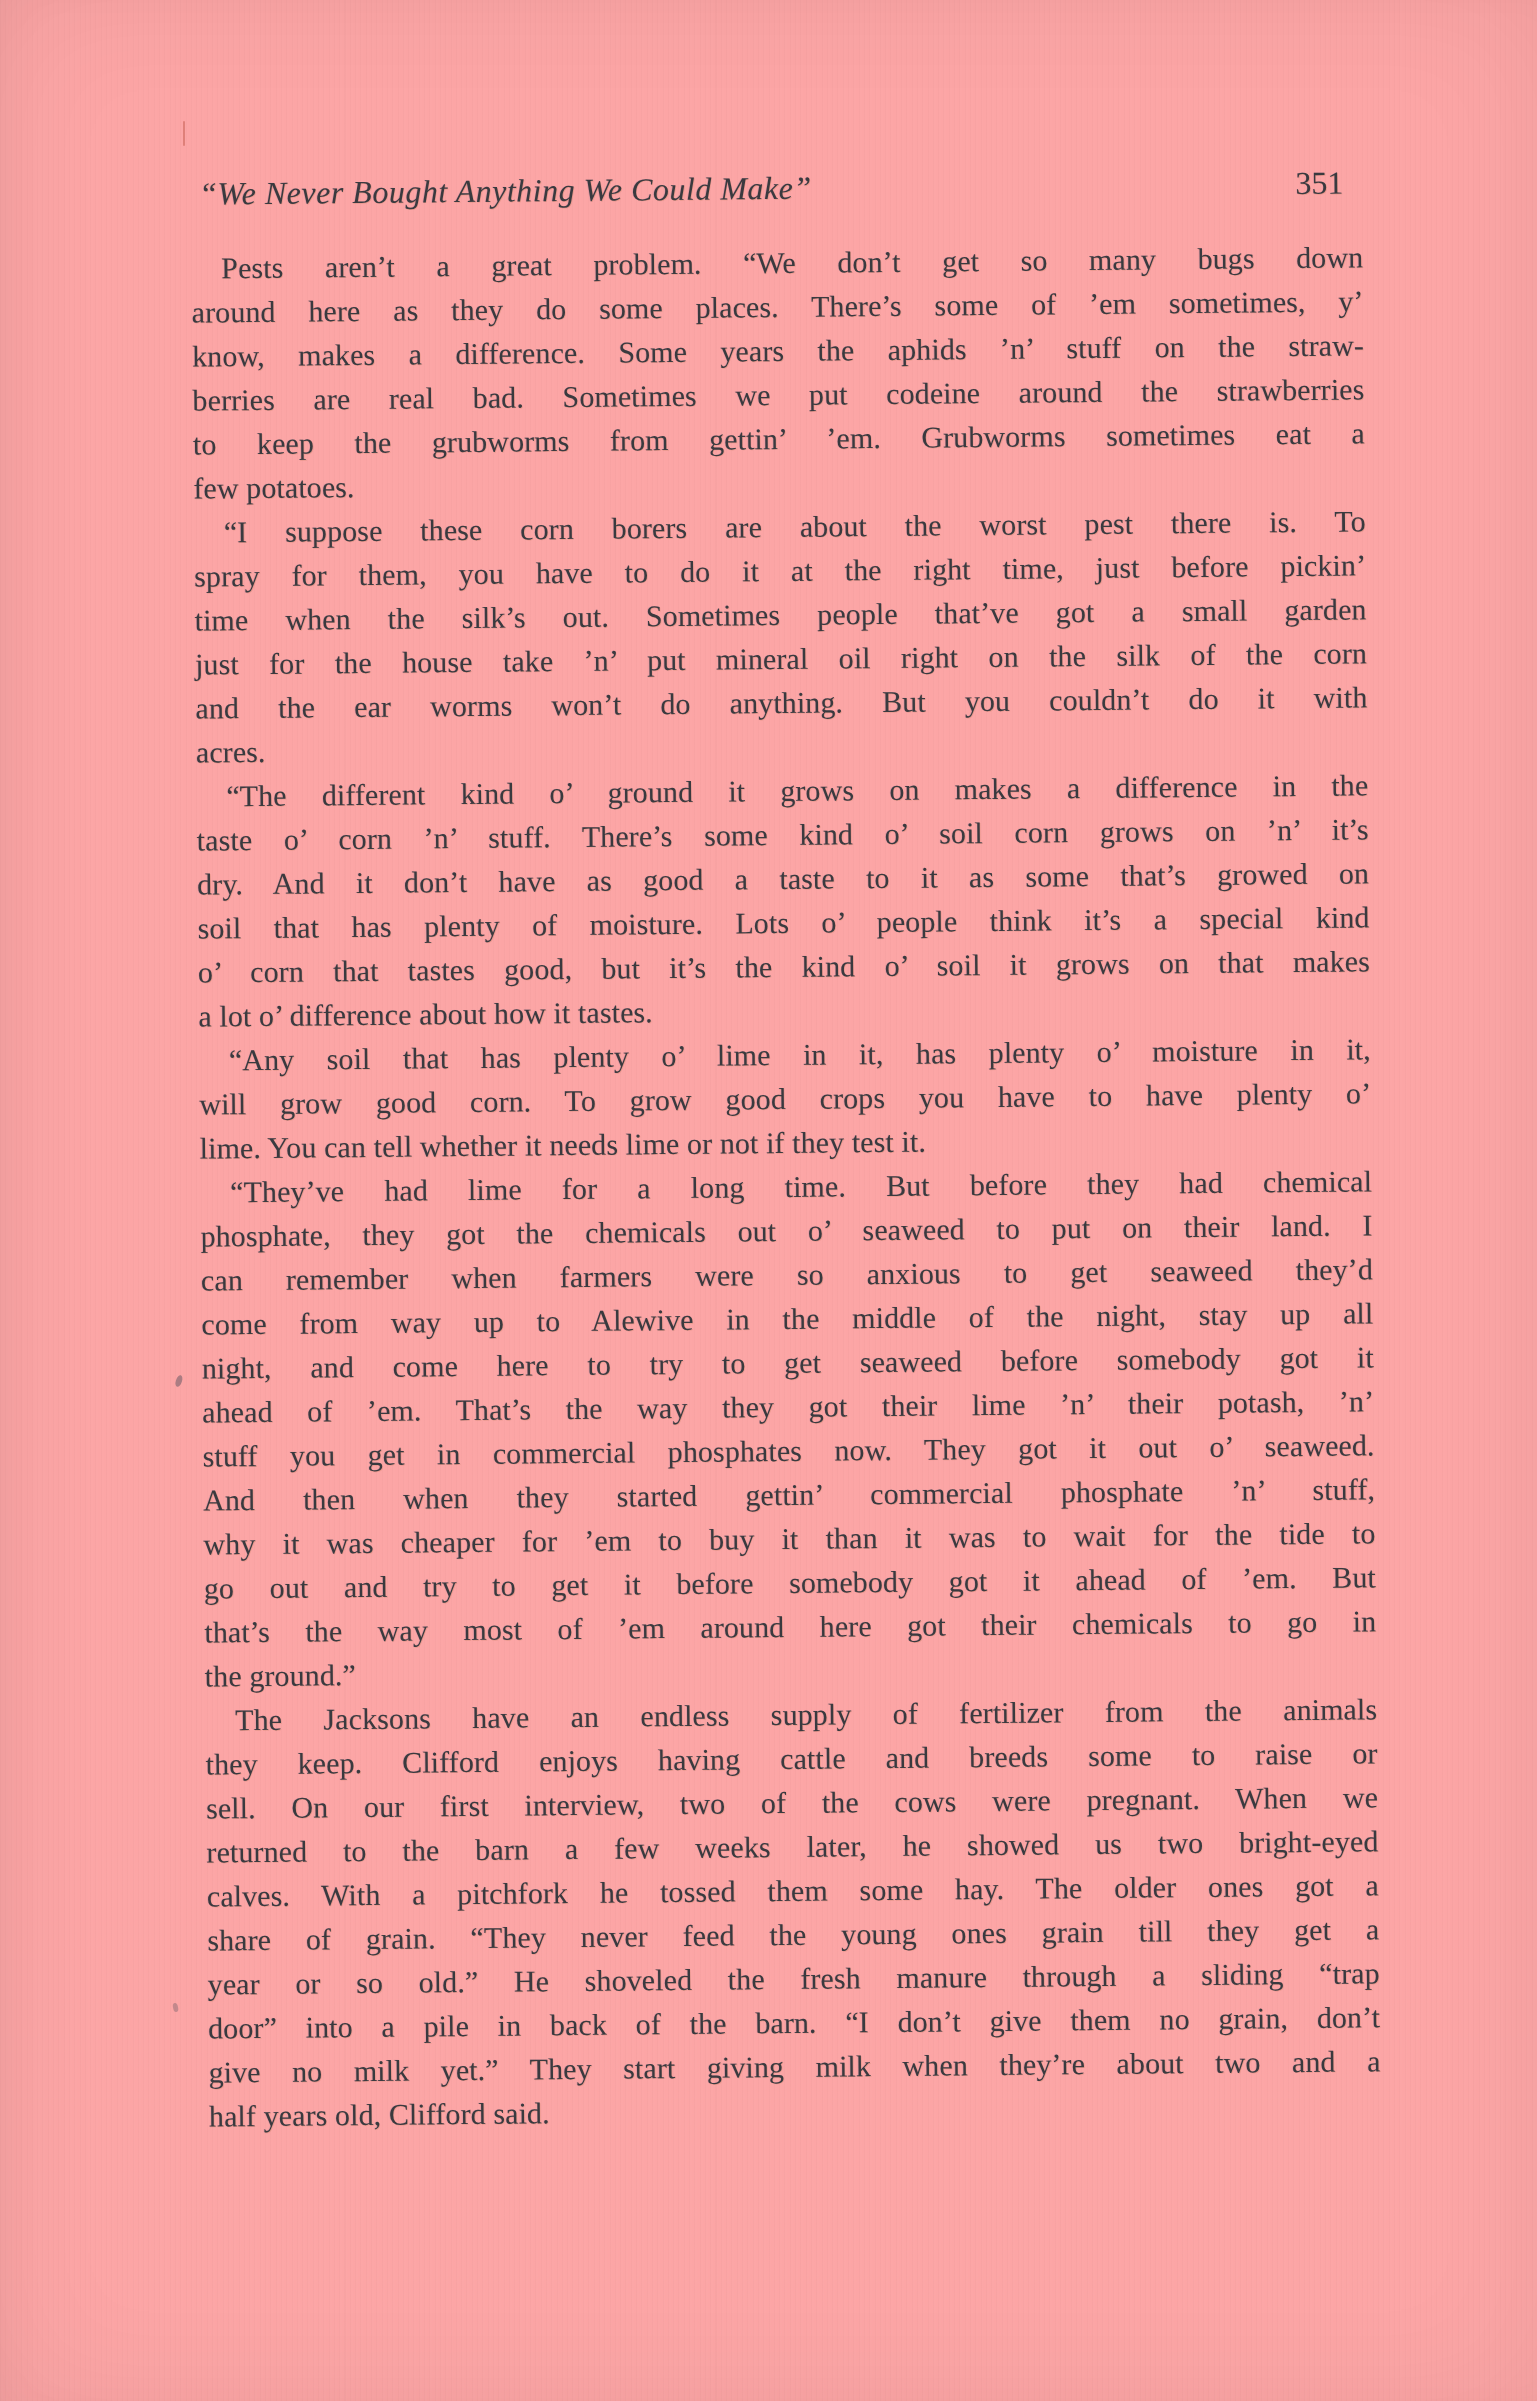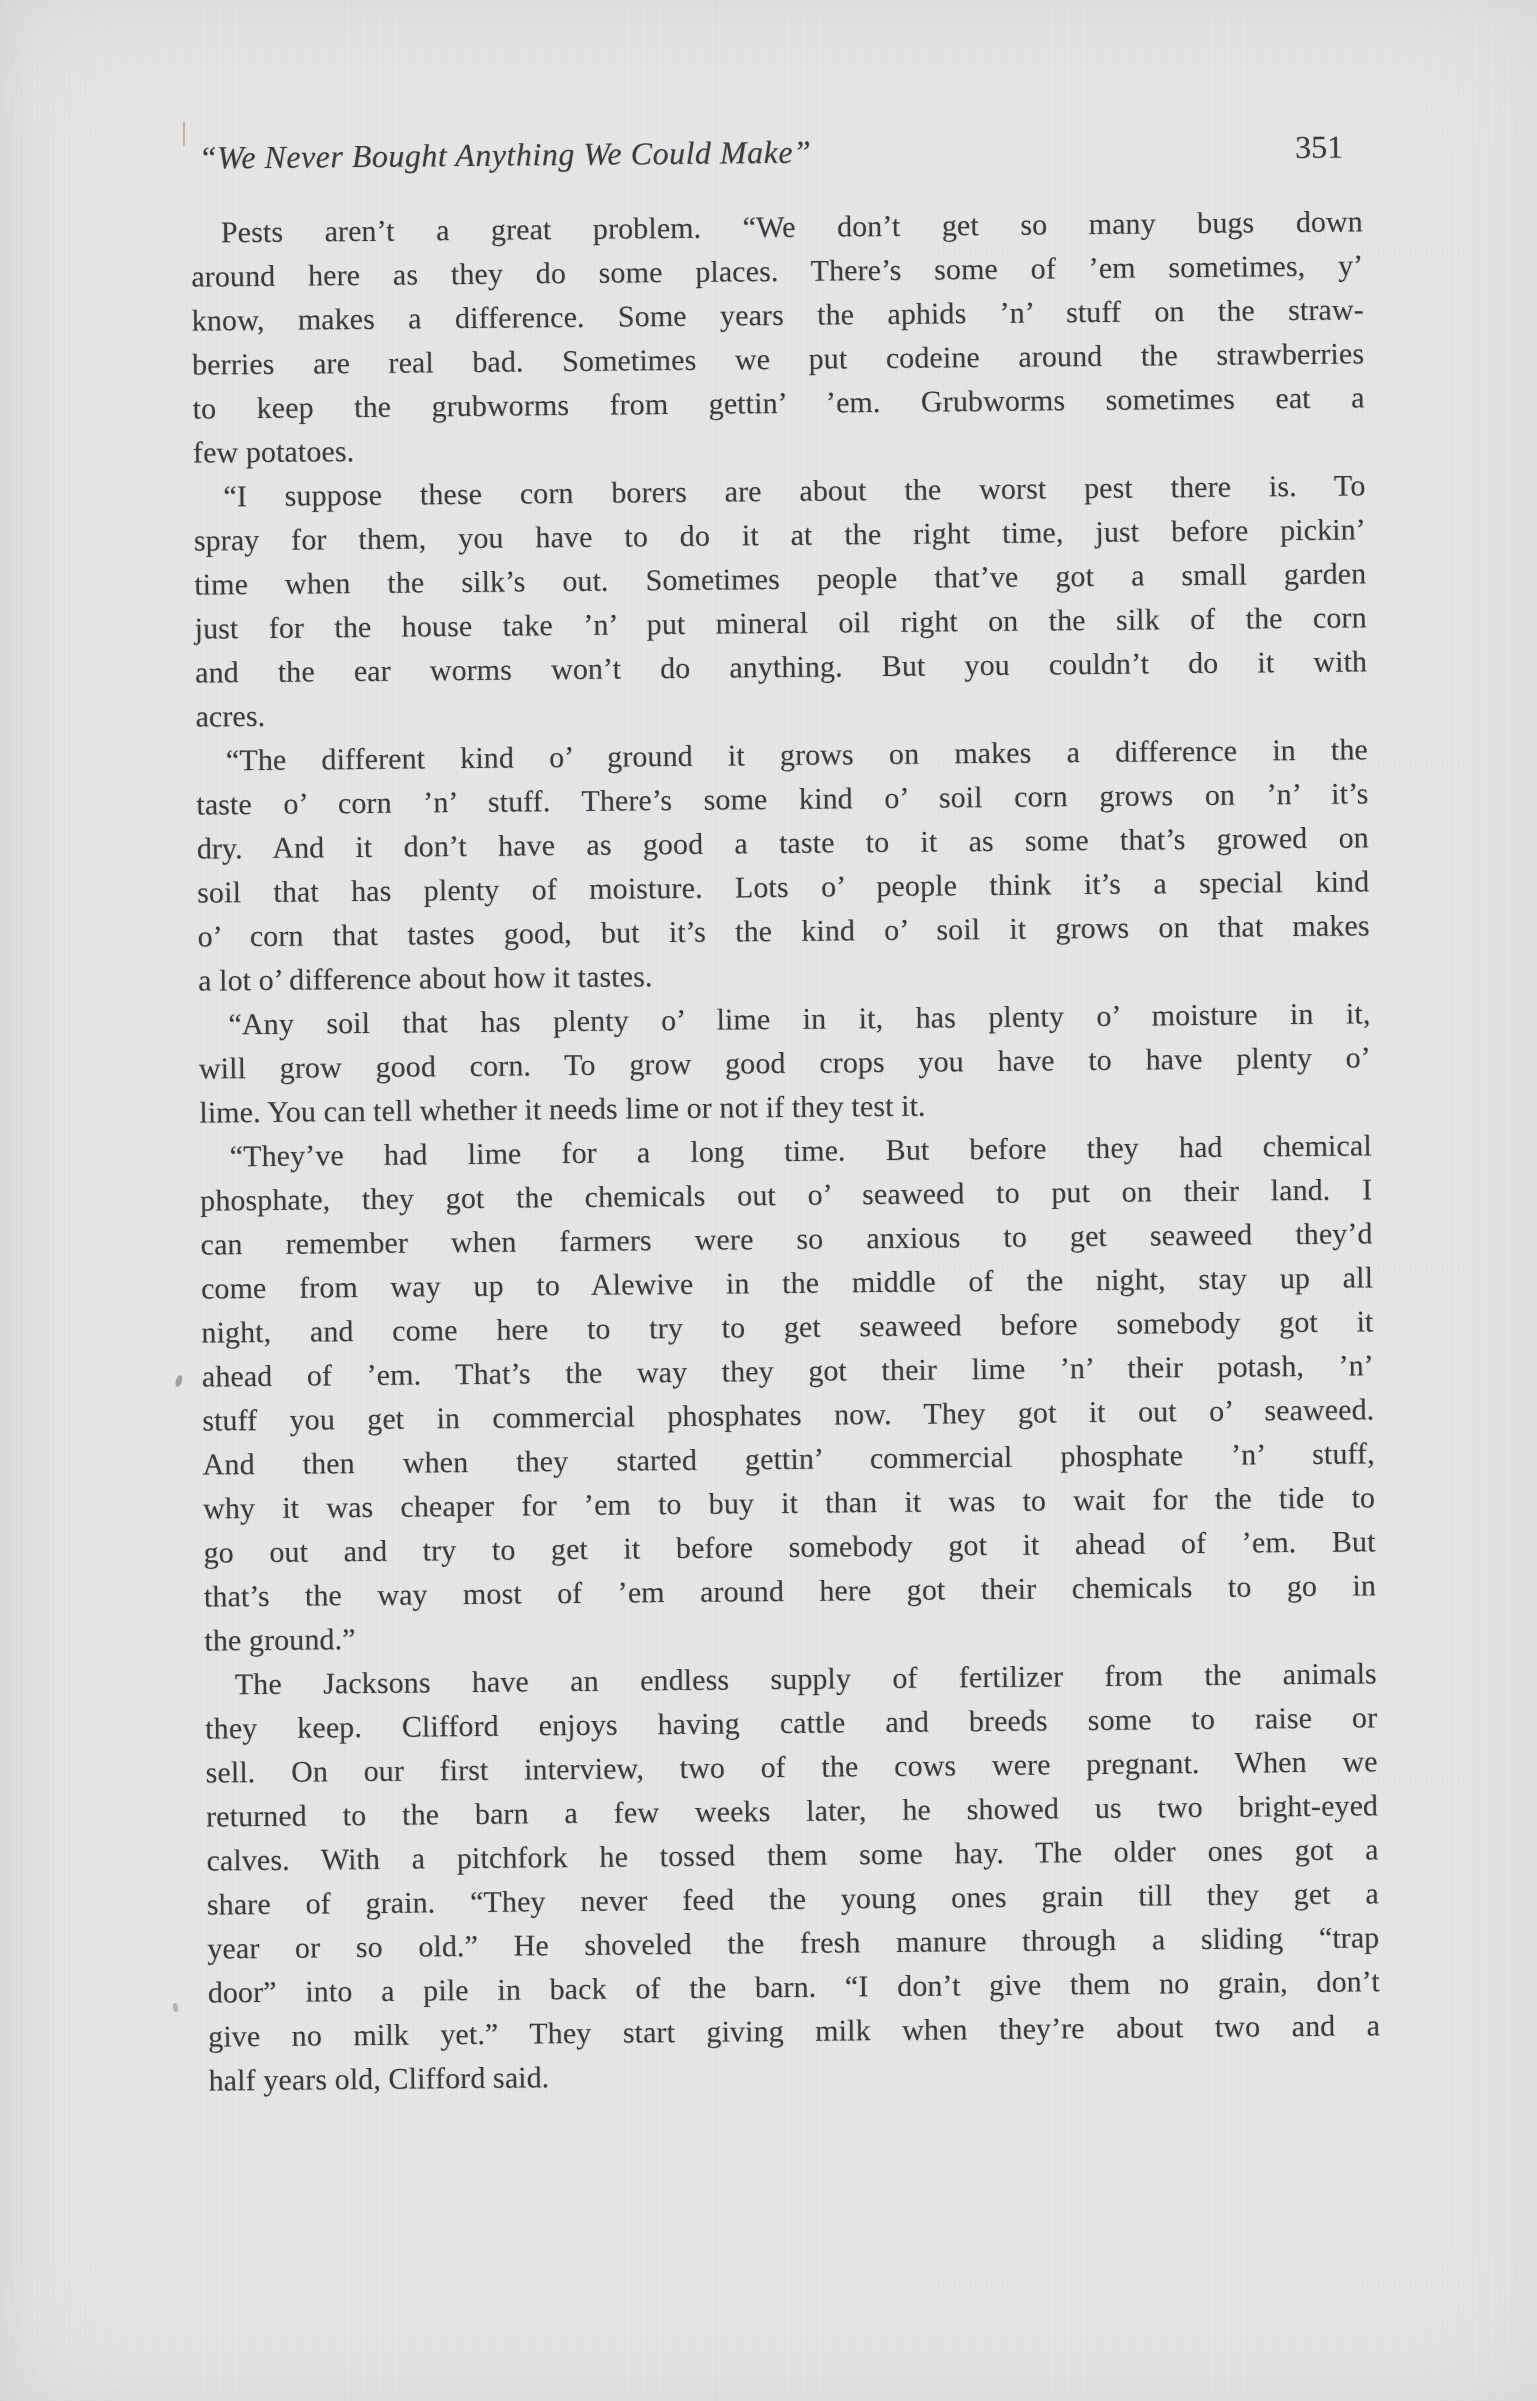--- a/index.html
+++ b/index.html
@@ -2,21 +2,21 @@
 <html style="font-size:7.7px"><head>
 <meta charset="utf-8">
 <style>
   html, body { margin: 0; padding: 0; }
   body { background: #9a9a98; }
 
   .page {
     position: relative;
     width: 1538px;
     height: 2401px;
-    background: #e5e5e5;
+    background: #fca5a5;
     overflow: hidden;
     font-family: "Liberation Serif", serif;
     box-shadow: inset 0 0 125px rgba(0,0,0,0.055), inset 19px 0 58px -29px rgba(0,0,0,0.06);
   }
   
   .page::before {
     content: "";
     position: absolute; inset: 0;
     background:
       repeating-linear-gradient(90deg,
@@ -46,20 +46,21 @@
     text-shadow: 0.7px 0.7px 0 rgba(150,96,36,0.20), -0.7px -0.2px 0 rgba(60,80,150,0.16);
   }
   .head-title {
     font-style: italic;
     letter-spacing: 0.5px;
     padding-left: 8.6px;
   }
   .page-number {
     font-style: normal;
     padding-right: 19px;
+    margin-top: 36px;
   }
 
   .body-text {
     font-size: 30px;
     line-height: 44px;
     letter-spacing: 0.1px;
     text-shadow: 0.7px 0.7px 0 rgba(150,96,36,0.18), -0.7px -0.2px 0 rgba(60,80,150,0.15);
   }
   .line {
     text-align: justify;

